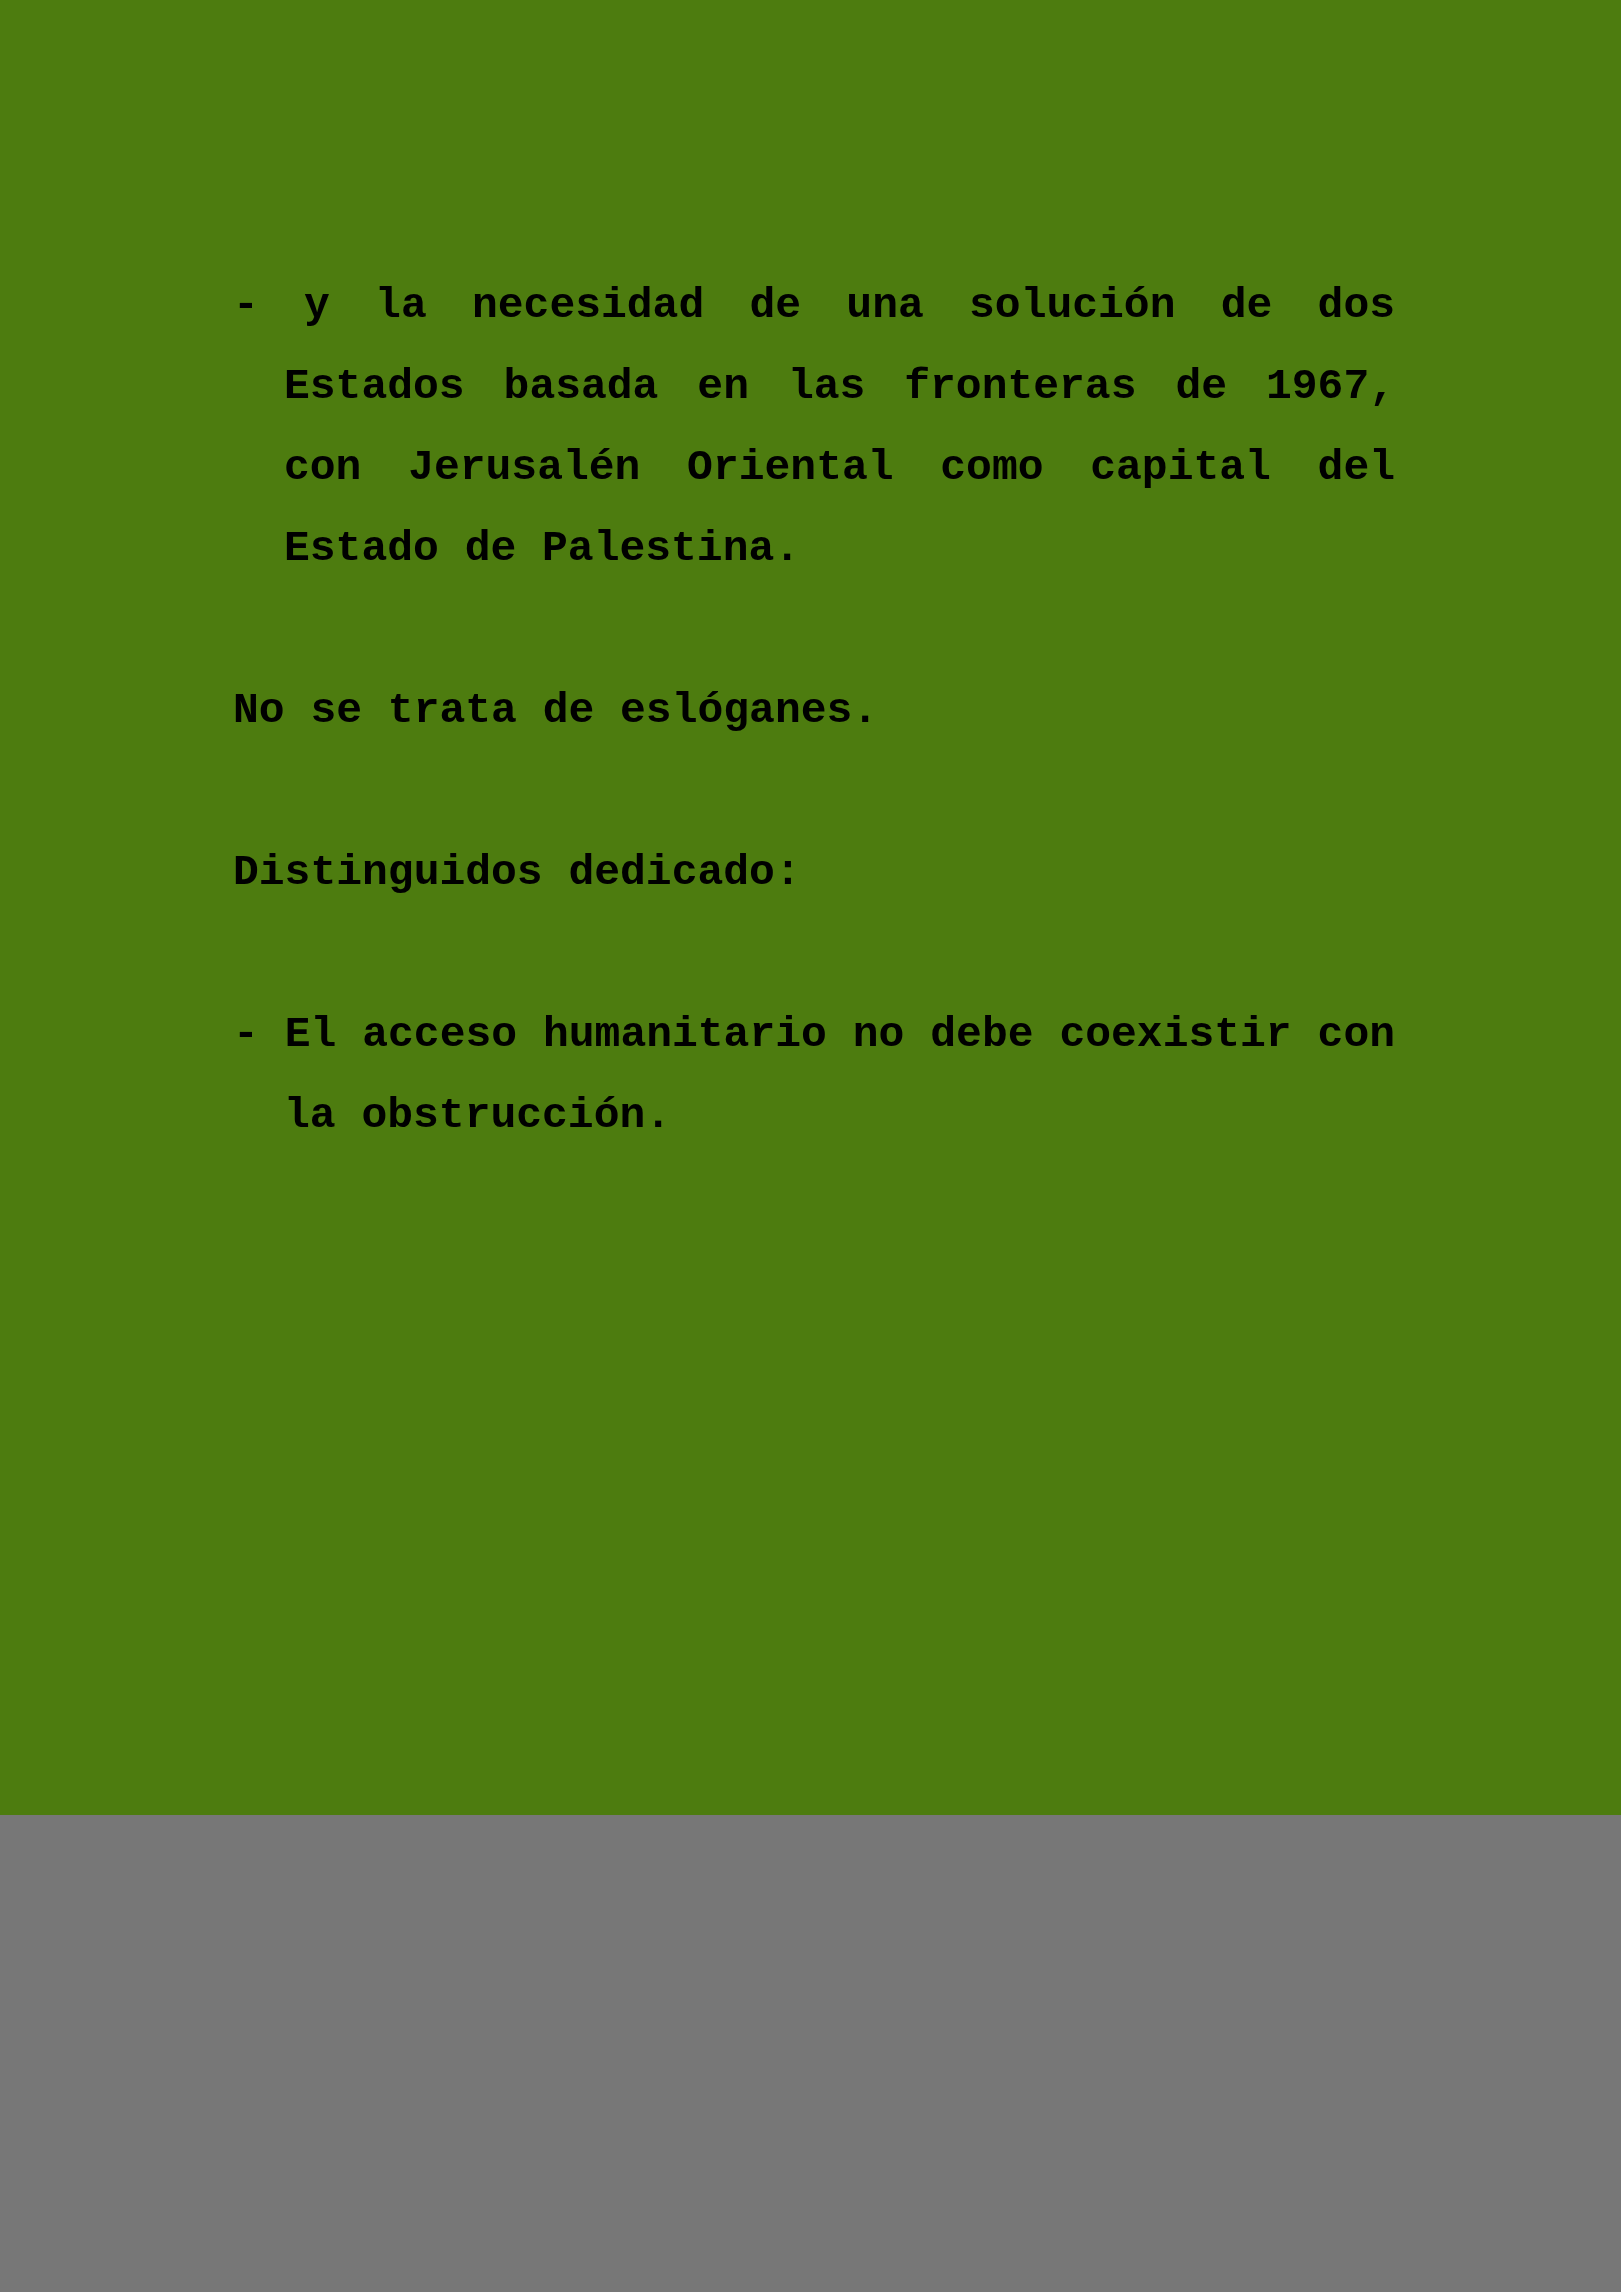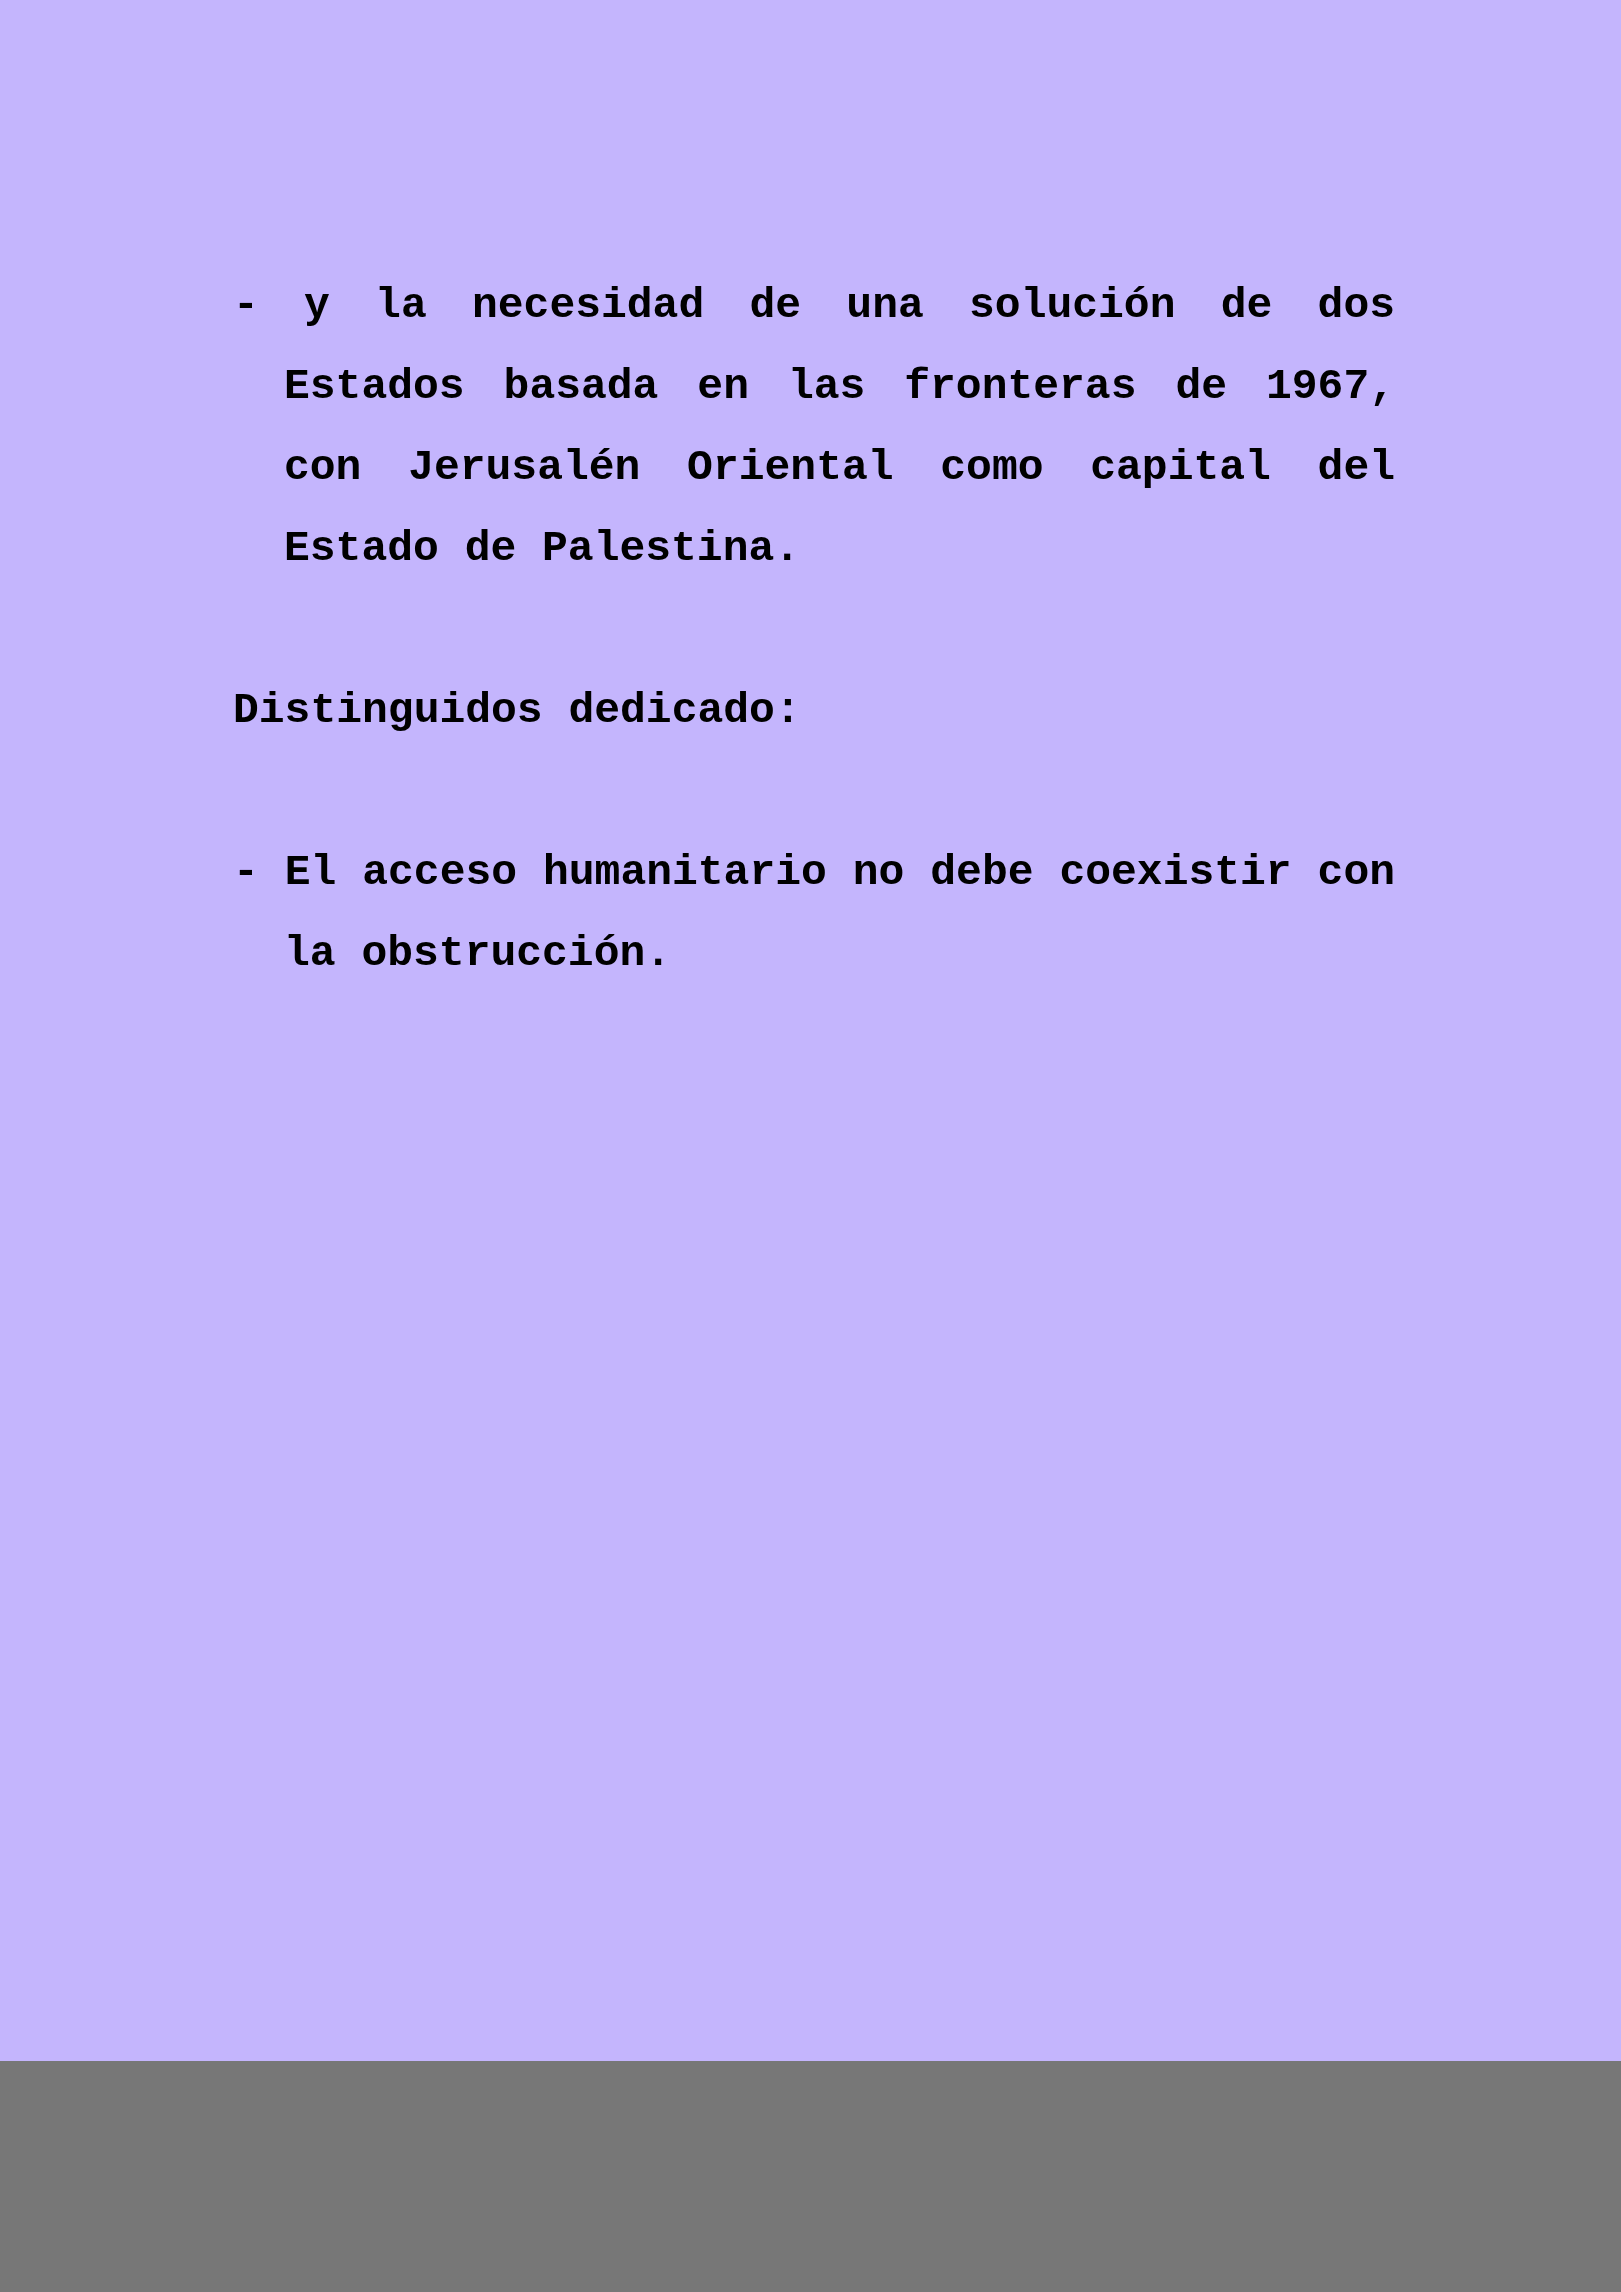--- a/index.html
+++ b/index.html
@@ -3,23 +3,23 @@
 <meta charset="utf-8">
 <style>
   html, body {
     margin: 0;
     padding: 0;
     background: #777;
   }
   .page {
     position: relative;
     width: 1621px;
-    height: 2061px;
+    height: 1815px;
     margin: 0 auto;
-    background: #c4b5fd;
+    background: #4d7c0f;
     color: #000000;
     overflow: hidden;
   }
   .content {
     position: absolute;
     left: 233px;
     top: 265px;
     width: 1162px;
   }
   .para {
@@ -55,20 +55,21 @@
   }
 </style>
 </head>
 <body>
 
 <div class="page">
 
   <div class="content">
     <div class="para bullet">- y la necesidad de una solución de dos Estados basada en las fronteras de 1967, con Jerusalén Oriental como capital del Estado de Palestina.</div>
 
+    <div class="para plain">No se trata de eslóganes.</div>
 
 
     <div class="para plain">Distinguidos dedicado:</div>
 
 
 
     <div class="para bullet">- El acceso humanitario no debe coexistir con la obstrucción.</div>
 
   </div>
 

